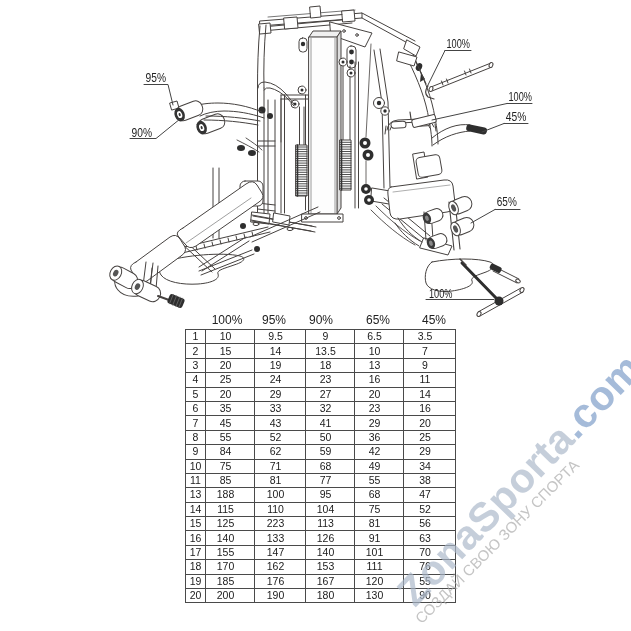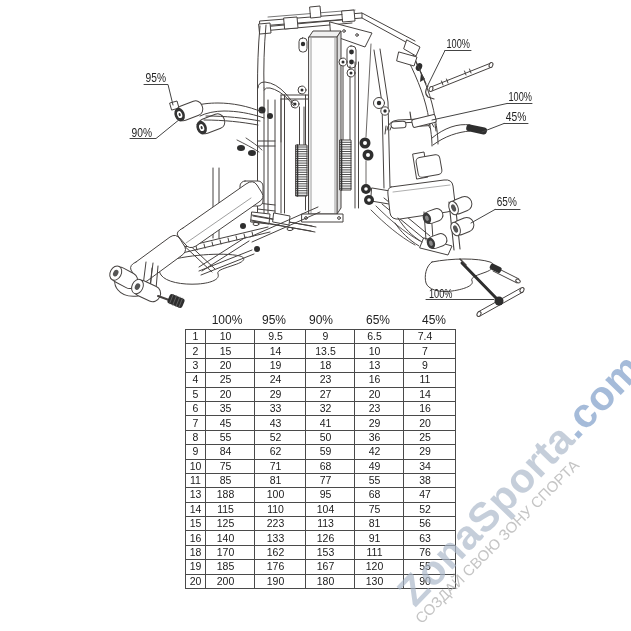--- a/index.html
+++ b/index.html
@@ -297,21 +297,21 @@
         <col style="width:49px">
         <col style="width:52px">
       </colgroup>
 <tbody>
         <tr>
           <td>1</td>
           <td>10</td>
           <td>9.5</td>
           <td>9</td>
           <td>6.5</td>
-          <td>7.4</td>
+          <td>3.5</td>
         </tr>
 <tr>
           <td>2</td>
           <td>15</td>
           <td>14</td>
           <td>13.5</td>
           <td>10</td>
           <td>7</td>
         </tr>
 <tr>
@@ -412,20 +412,28 @@
         </tr>
 <tr>
           <td>16</td>
           <td>140</td>
           <td>133</td>
           <td>126</td>
           <td>91</td>
           <td>63</td>
         </tr>
 <tr>
+          <td>17</td>
+          <td>155</td>
+          <td>147</td>
+          <td>140</td>
+          <td>101</td>
+          <td>70</td>
+        </tr>
+<tr>
           <td>18</td>
           <td>170</td>
           <td>162</td>
           <td>153</td>
           <td>111</td>
           <td>76</td>
         </tr>
 <tr>
           <td>19</td>
           <td>185</td>

